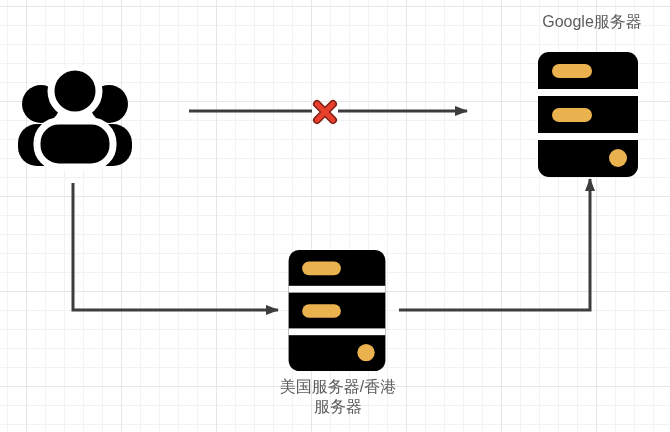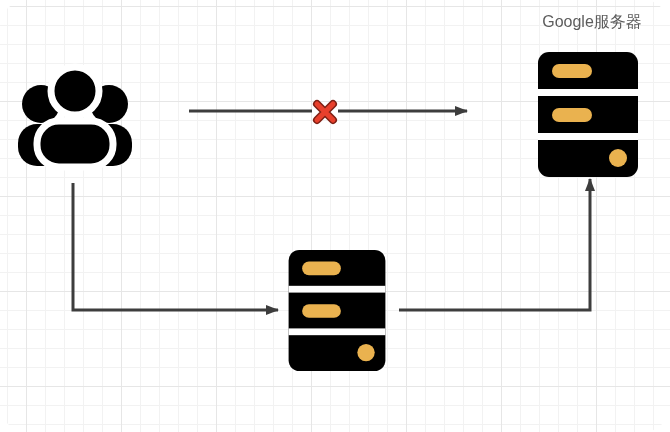--- a/index.html
+++ b/index.html
@@ -11,21 +11,20 @@
     height: 432px;
     overflow: hidden;
     background-color: #ffffff;
     background-image:
       linear-gradient(#e6e6e6 1px, transparent 1px),
       linear-gradient(90deg, #e6e6e6 1px, transparent 1px),
       linear-gradient(#f2f2f2 1px, transparent 1px),
       linear-gradient(90deg, #f2f2f2 1px, transparent 1px);
     background-size: 95px 95px, 95px 95px, 19px 19px, 19px 19px;
     background-position: 0 6px, 26px 0, 0 6px, 7px 0;
-    border-radius: 27px;
   }
 
   .abs { position: absolute; }
 
   .node-label {
     position: absolute;
     width: 170px;
     text-align: center;
     font-size: 16px;
     line-height: 20px;
@@ -90,14 +89,18 @@
   <div class="abs" style="left:287px; top:250px;">
     <svg width="100" height="121" viewBox="0 0 100 125">
       <rect x="0" y="0" width="100" height="125" rx="11" fill="#000000"></rect>
       <rect x="0" y="37" width="100" height="7" fill="#ffffff"></rect>
       <rect x="0" y="81" width="100" height="7" fill="#ffffff"></rect>
       <rect x="14" y="12" width="40" height="14" rx="7" fill="#eab24f"></rect>
       <rect x="14" y="56" width="40" height="14" rx="7" fill="#eab24f"></rect>
       <circle cx="80" cy="106" r="9" fill="#eab24f"></circle>
     </svg>
   </div>
+  <div class="node-label" style="left:253px; top:377px;">
+    <div>美国服务器/香港</div>
+    <div>服务器</div>
+  </div>
 
 </div>
 
 </body></html>

